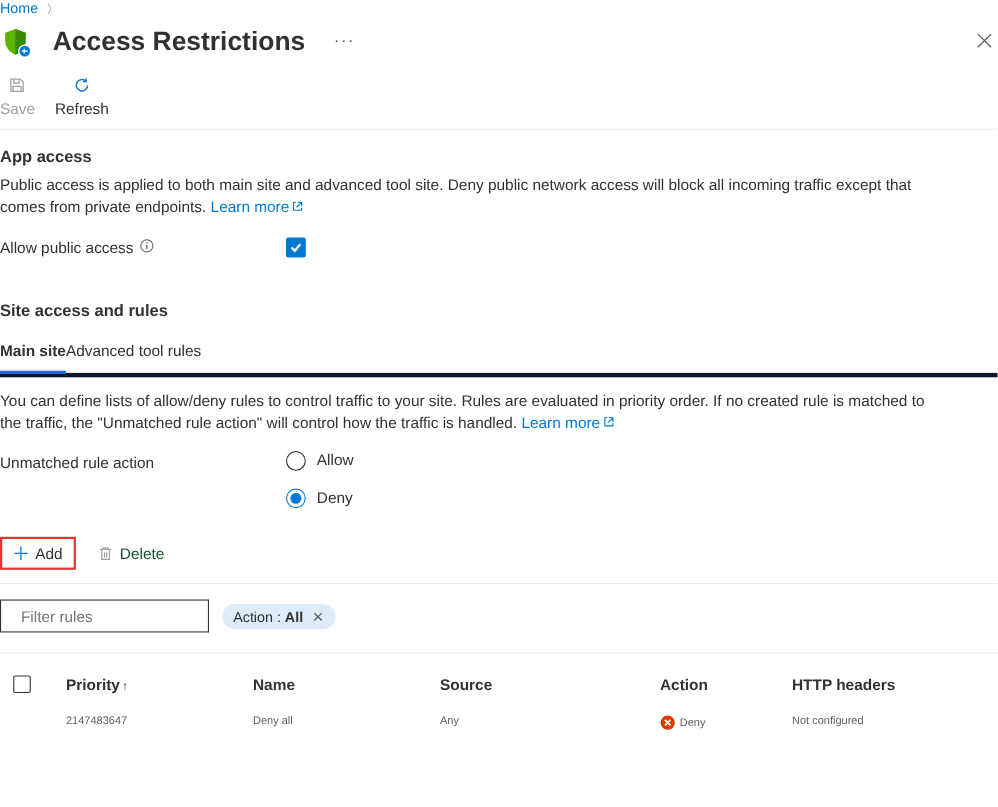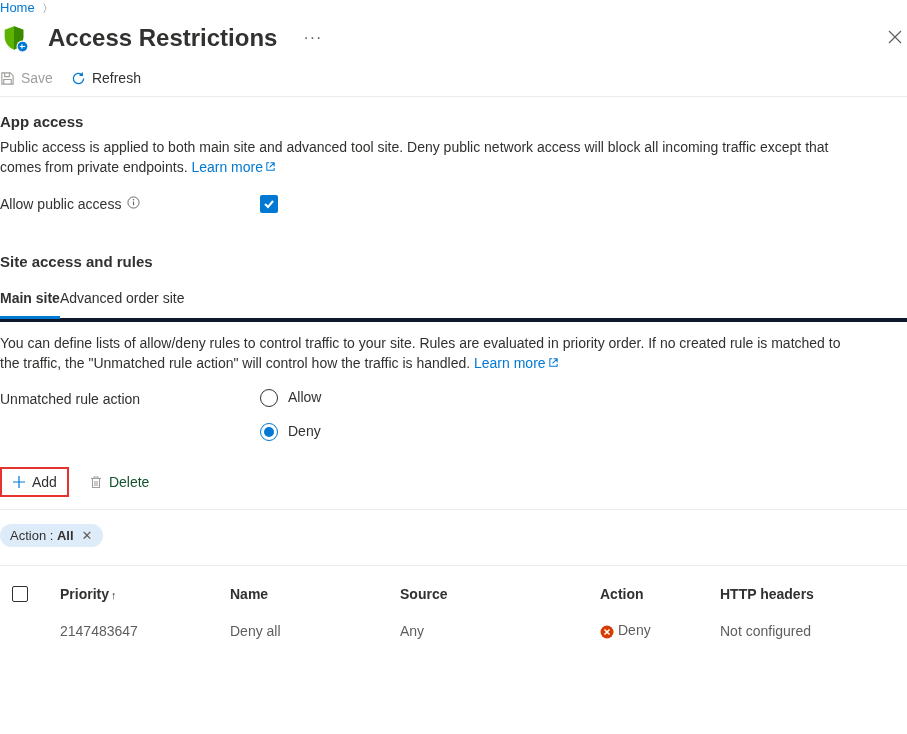--- a/index.html
+++ b/index.html
@@ -16,21 +16,21 @@
   .breadcrumb a { color: #0078d4; text-decoration: none; }
   .breadcrumb .sep { color: #605e5c; margin: 0 4px; font-size:11px;}
   .title-row { display: flex; align-items: center; justify-content: space-between; margin-bottom: 18px; }
   .title-left { display: flex; align-items: center; gap: 20px; }
   .shield-wrap { position: relative; width: 28px; height: 28px; }
   .page-title { font-size: 24px; font-weight: 600; }
   .more-dots { color: #605e5c; font-size: 16px; letter-spacing: 1px; margin-left:6px; cursor:pointer;}
   .close-x { color:#605e5c; cursor:pointer; padding:4px;}
   .close-x svg{width:16px;height:16px;}
   .cmdbar { display:flex; gap:18px; padding-bottom:10px; border-bottom:1px solid #edebe9; margin-bottom:16px;}
-  .cmd { display:flex; align-items:center; gap:6px; font-size:14px; cursor:pointer;}
+  .cmd { display:flex; align-items:center; gap:6px; font-size:14px; cursor:pointer;flex-direction:column;}
   .cmd.disabled{color:#a19f9d;}
   .cmd svg{width:15px;height:15px;}
   .cmd.disabled svg{stroke:#a19f9d;fill:#a19f9d;}
   .cmd.refresh{color:#323130;}
   .cmd.refresh svg{stroke:#0078d4;}
   .section-h { font-size:15px; font-weight:600; margin-bottom:8px;}
   .desc { color:#323130; margin-bottom:2px; line-height:1.4; max-width:860px;}
   .link { color:#0078d4; text-decoration:none; cursor:pointer;}
   .link svg{width:11px;height:11px;vertical-align:baseline;margin-left:2px;}
   .field-row { display:flex; align-items:center; margin-top:18px; margin-bottom:40px;}
@@ -55,21 +55,21 @@
   .filter-row{display:flex;align-items:center;gap:12px;margin-bottom:10px; border-bottom:1px solid #edebe9; padding-bottom:18px; padding-top:0;}
   .filter-sep{border-top:1px solid #edebe9; margin-bottom:14px;}
   .filter-input{display:flex;align-items:center;gap:8px;border:1px solid #323130;padding:5px 8px;width:190px;}
   .filter-input svg{width:14px;height:14px;stroke:#0078d4;}
   .filter-input input{border:none;outline:none;font-size:14px;flex:1;background:transparent;}
   .pill{background:#deecf9;border-radius:14px;padding:4px 10px;display:flex;align-items:center;gap:8px;font-size:13px;}
   .pill b{font-weight:600;}
   .pill .x{cursor:pointer;color:#605e5c;}
   .table{width:100%;}
   .thead{display:flex;padding:10px 0;font-weight:600;font-size:14px;}
-  .trow{display:flex;align-items:flex-end;padding:10px 0;font-size:14px;color:#605e5c;}
+  .trow{display:flex;align-items:flex-start;padding:10px 0;font-size:10px;color:#605e5c;}
   .col-check{width:60px;padding-left:12px;}
   .col-pri{width:170px;}
   .col-name{width:170px;}
   .col-src{width:200px;}
   .col-act{width:120px;}
   .col-http{flex:1;}
   .hd-check{width:16px;height:16px;border:1px solid #323130;border-radius:2px;}
   .sort-arrow{font-size:11px;margin-left:2px;}
   .deny-icon svg{width:14px;height:14px;vertical-align:middle;margin-right:4px;}
 </style>
@@ -140,21 +140,21 @@
       <svg viewBox="0 0 12 12">
           <path d="M2 6 L5 9 L10 3" fill="none" stroke="#fff" stroke-width="2"></path>
         </svg>
     </div>
   </div>
 
   <div class="section-h">Site access and rules</div>
 
   <div class="tabs">
     <div class="tab active">Main site</div>
-    <div class="tab">Advanced order site</div>
+    <div class="tab">Advanced tool rules</div>
   </div>
 
   <div class="desc">
     <span>You can define lists of allow/deny rules to control traffic to your site. Rules are evaluated in priority order. If no created rule is matched to the traffic, the "Unmatched rule action" will control how the traffic is handled. </span><a class="link" href="#"><span>Learn more</span><svg viewBox="0 0 12 12">
           <path fill="none" stroke="#0078d4" stroke-width="1.1" d="M4.5 2 H2 v8 h8 V7.5 M6 2 h4 v4 M10 2 L5 7"></path>
         </svg></a>
   </div>
 
   <div class="unmatched-row" style="margin-top:16px;">
     <div class="label">Unmatched rule action</div>
@@ -185,20 +185,27 @@
       <svg viewBox="0 0 14 14">
           <path fill="none" stroke="#a19f9d" stroke-width="1.1" d="M2 3.5 h10 M5 3.5 v-1.5 h4 v1.5 M3.5 3.5 v9 h7 v-9 M6 6 v5 M8 6 v5"></path>
         </svg>
       <span>Delete</span>
     </div>
   </div>
 
   <div class="filter-sep"></div>
 
   <div class="filter-row">
+    <div class="filter-input">
+      <svg viewBox="0 0 14 14">
+          <circle cx="6" cy="6" r="4.3" fill="none" stroke="#0078d4" stroke-width="1.3"></circle>
+          <path d="M9.5 9.5 L13 13" stroke="#0078d4" stroke-width="1.3"></path>
+        </svg>
+      <input type="text" placeholder="Filter rules" style="">
+    </div>
     <div class="pill">
       <span><span>Action : </span><b>All</b></span>
       <span class="x">✕</span>
     </div>
   </div>
 
   <div class="table">
     <div class="thead">
       <div class="col-check">
           <div class="hd-check"></div>

